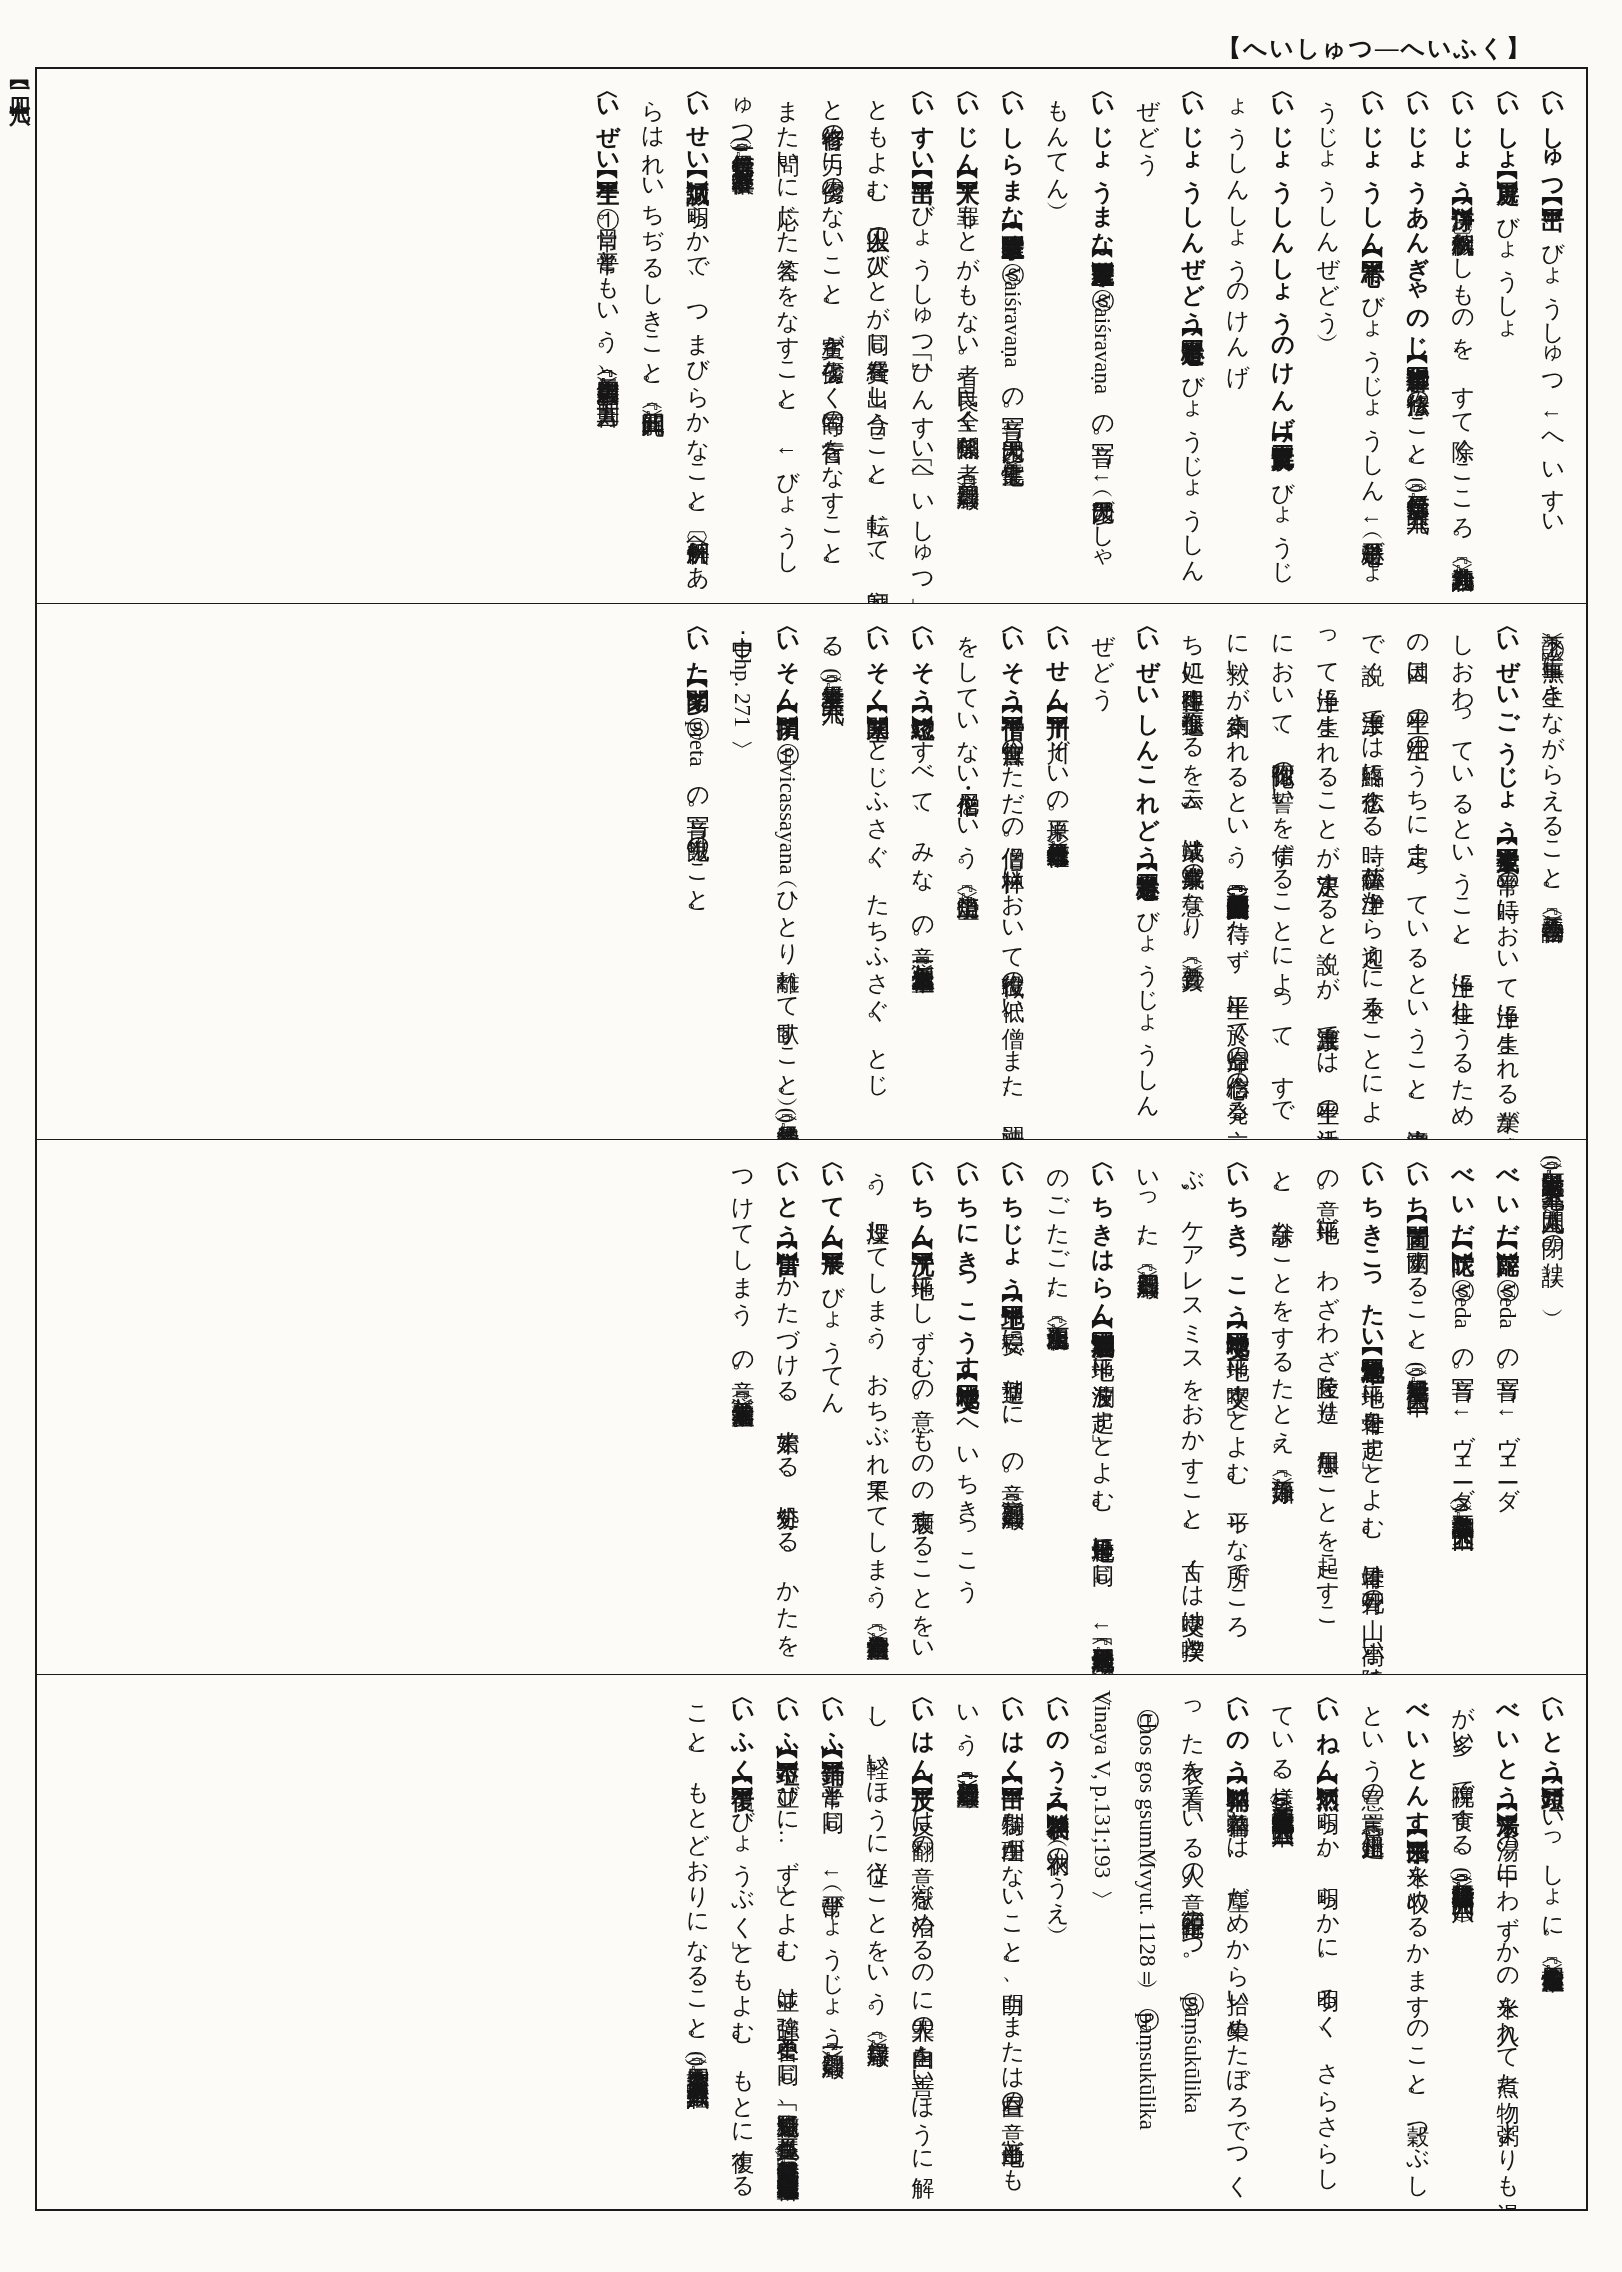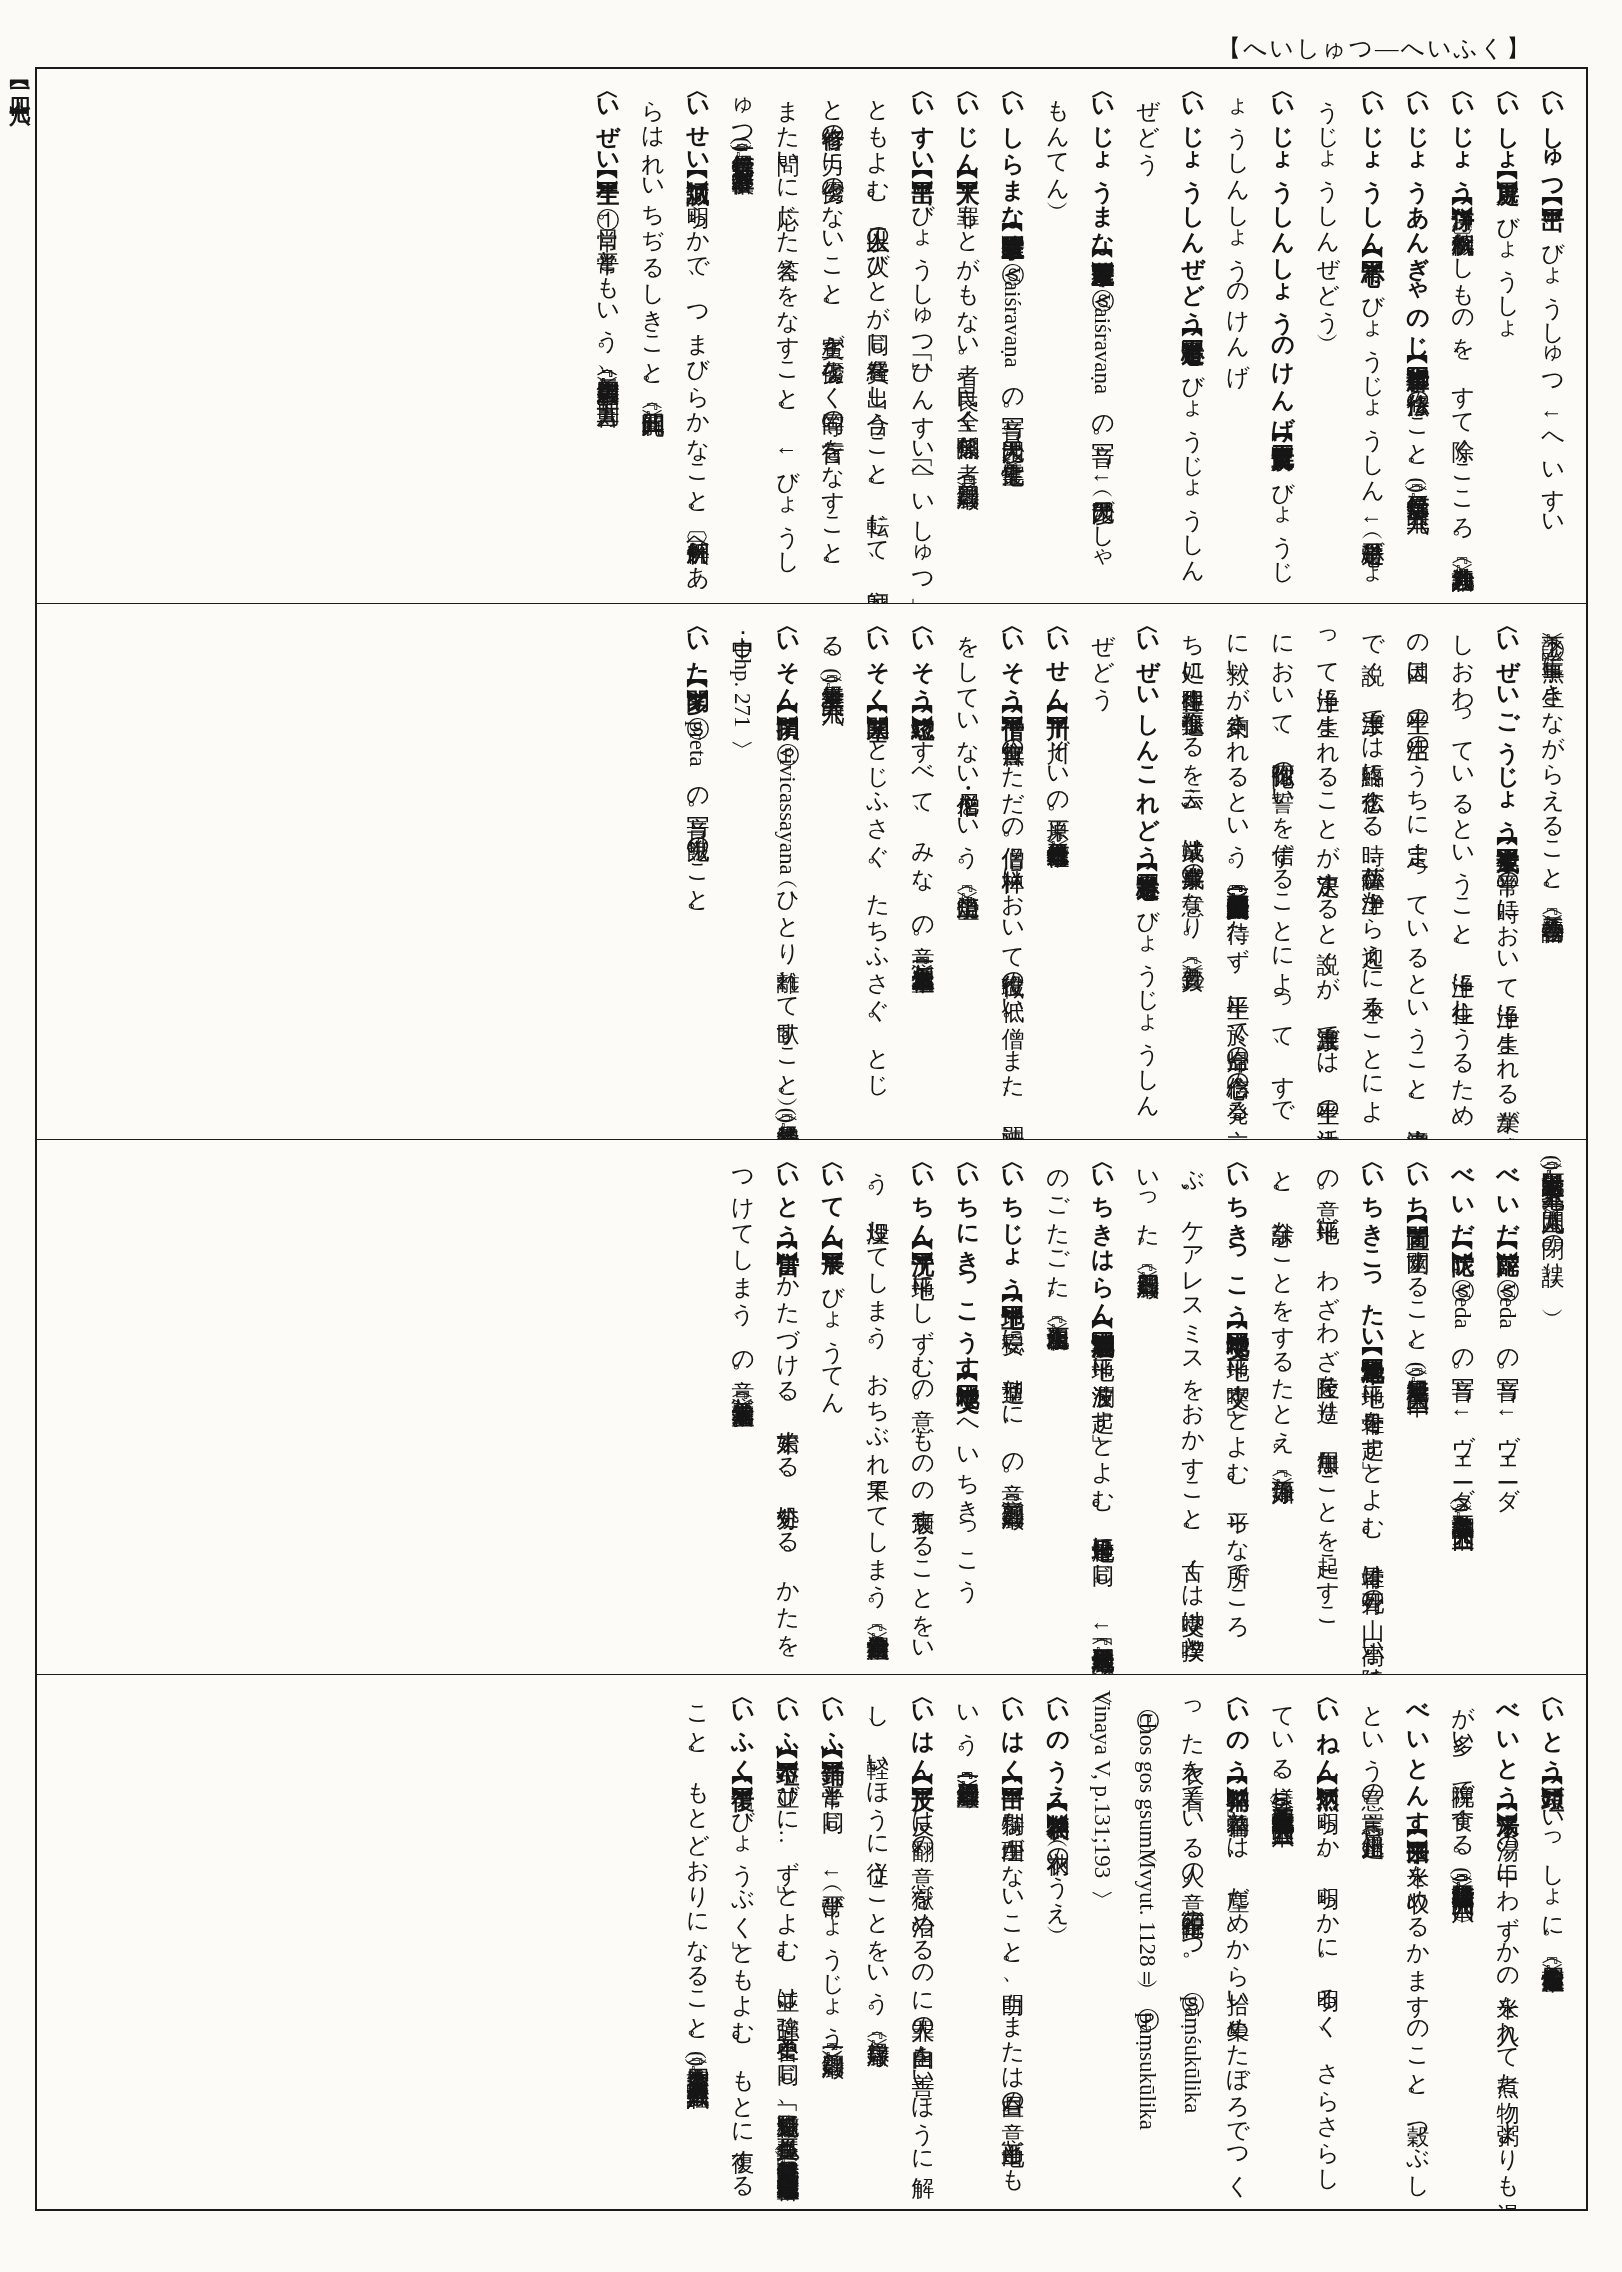--- a/index.html
+++ b/index.html
@@ -11,21 +11,21 @@
     font-family: "Liberation Serif", "DejaVu Serif", serif;
     position: relative;
     overflow: hidden;
   }
   .page { position: absolute; inset: 0; }
   .running-head {
     position: absolute;
     top: 32px;
     right: 91px;
     font-size: 23.5px;
-    font-weight: normal;
+    font-weight: bold;
     letter-spacing: 2.3px;
     white-space: nowrap;
   }
   .page-number {
     position: absolute;
     top: 73px;
     left: 6px;
     writing-mode: vertical-rl;
     font-size: 21px;
     letter-spacing: 3.8px;

